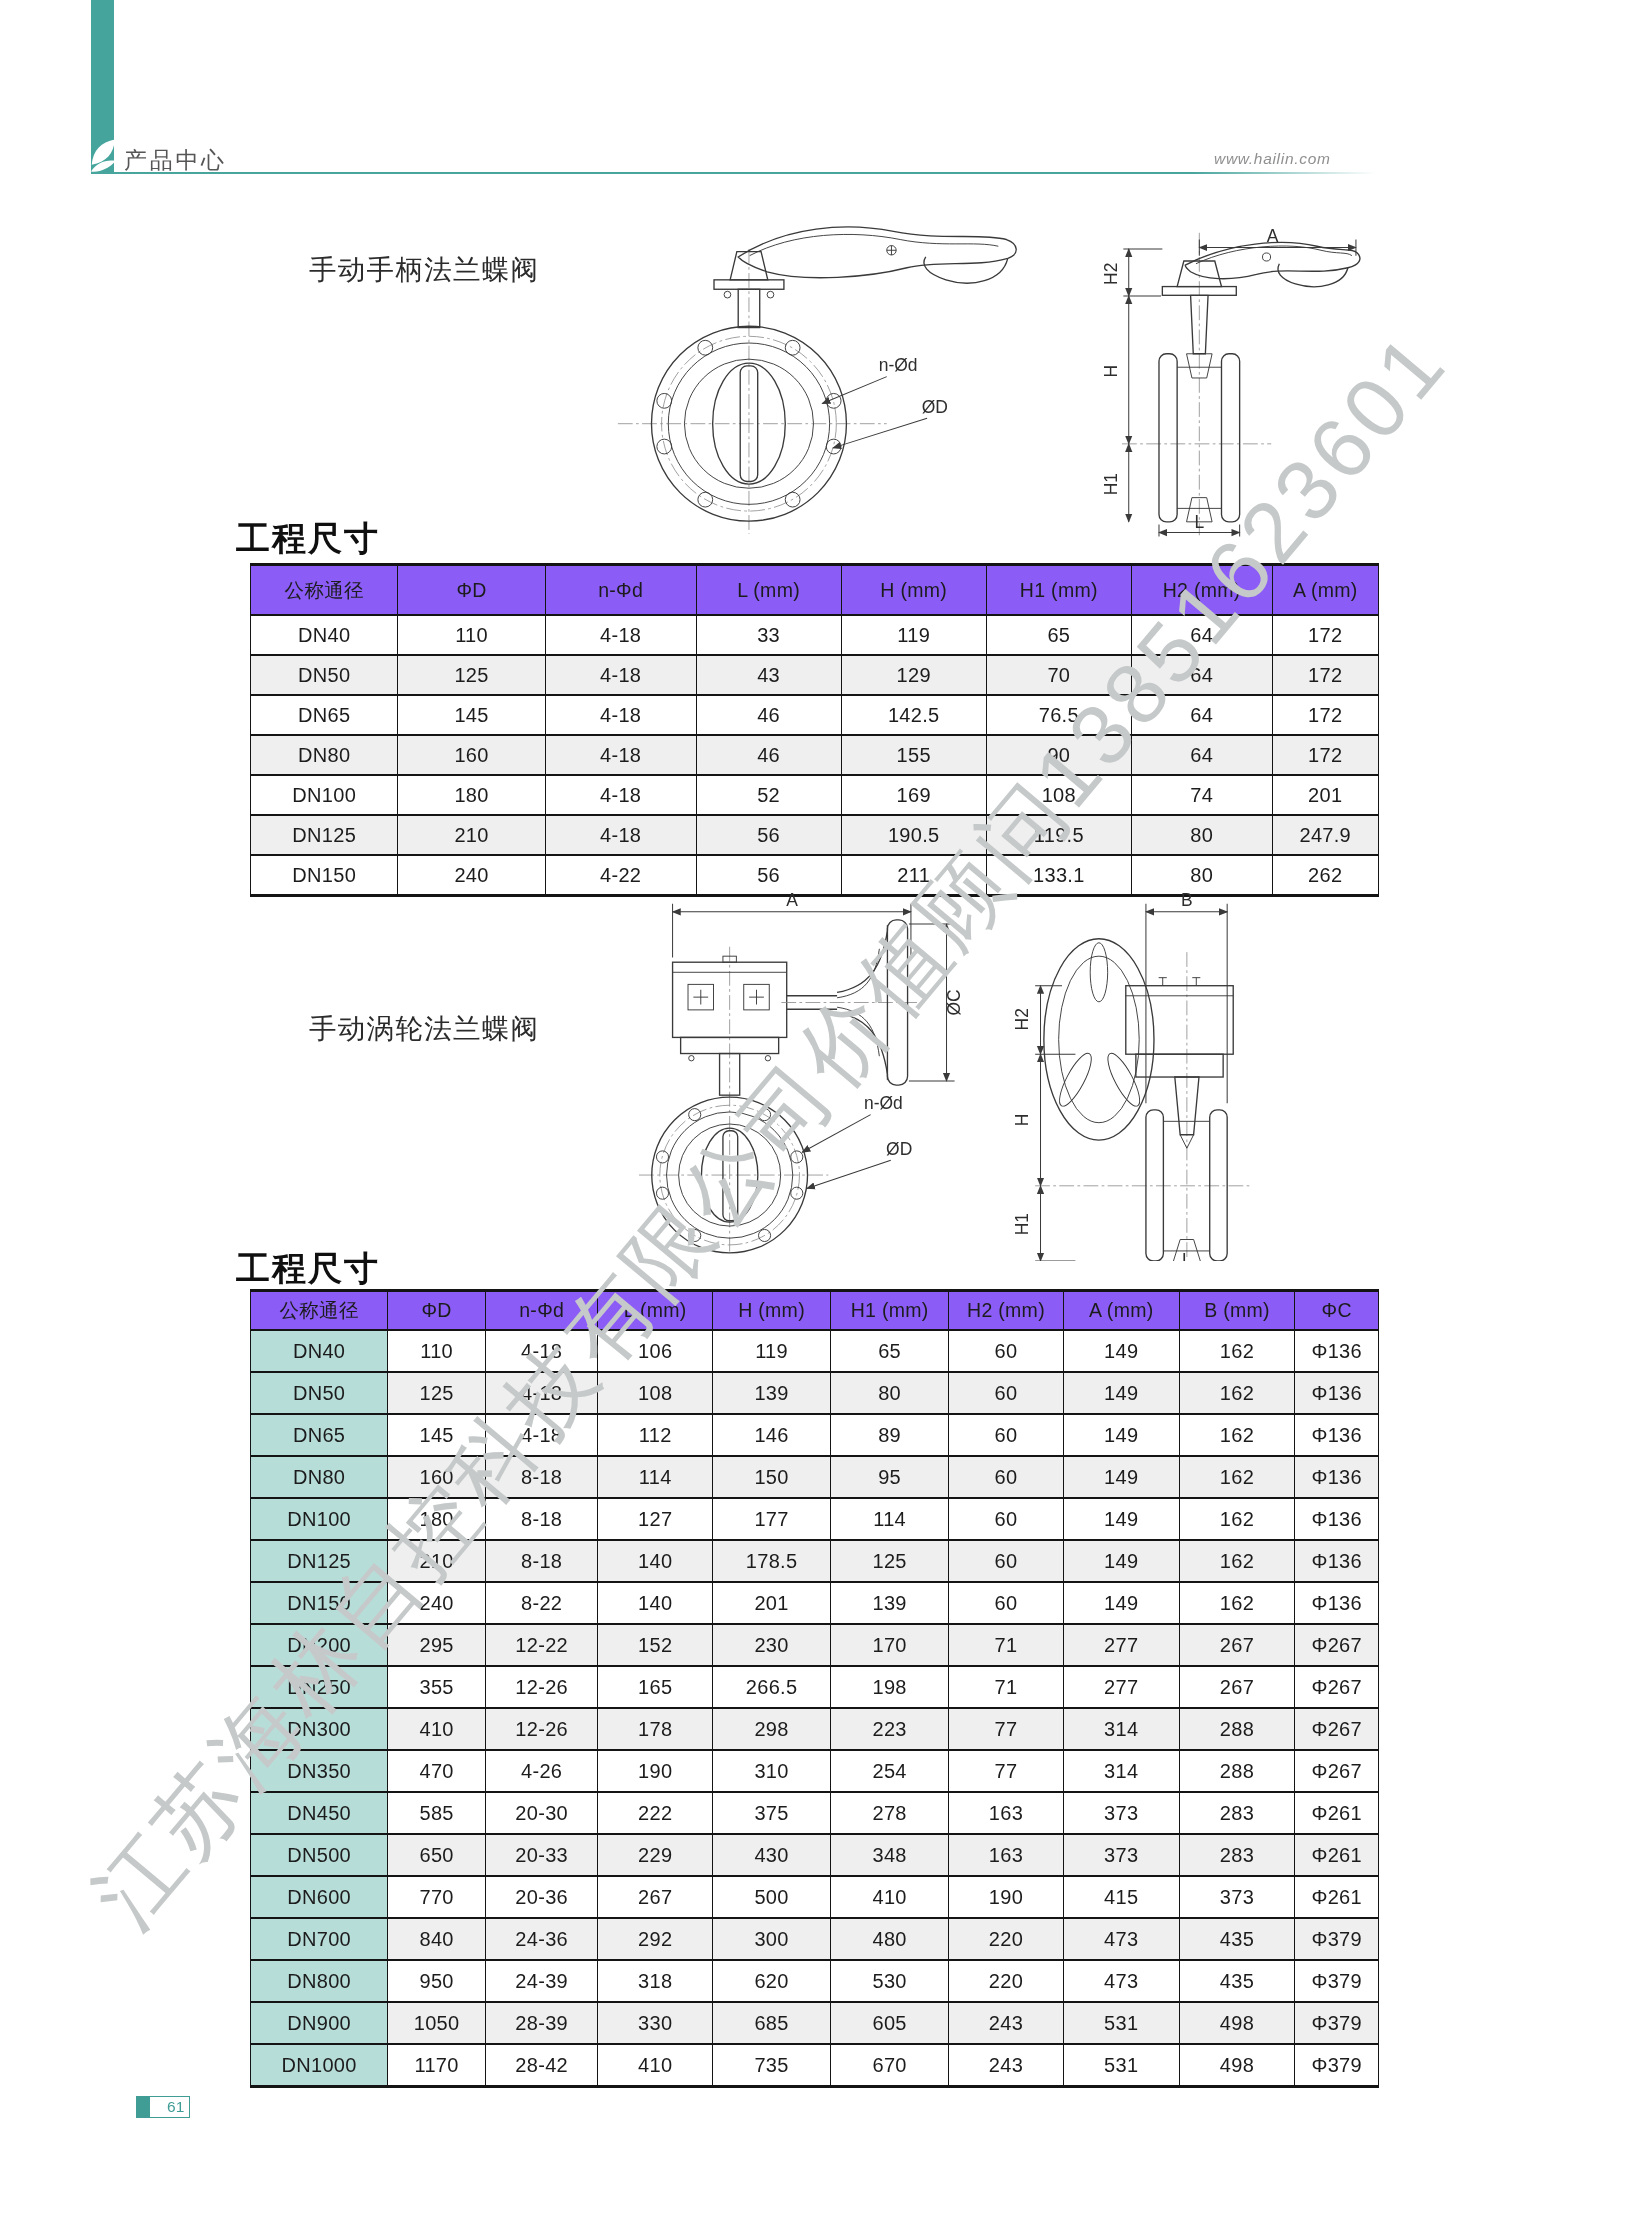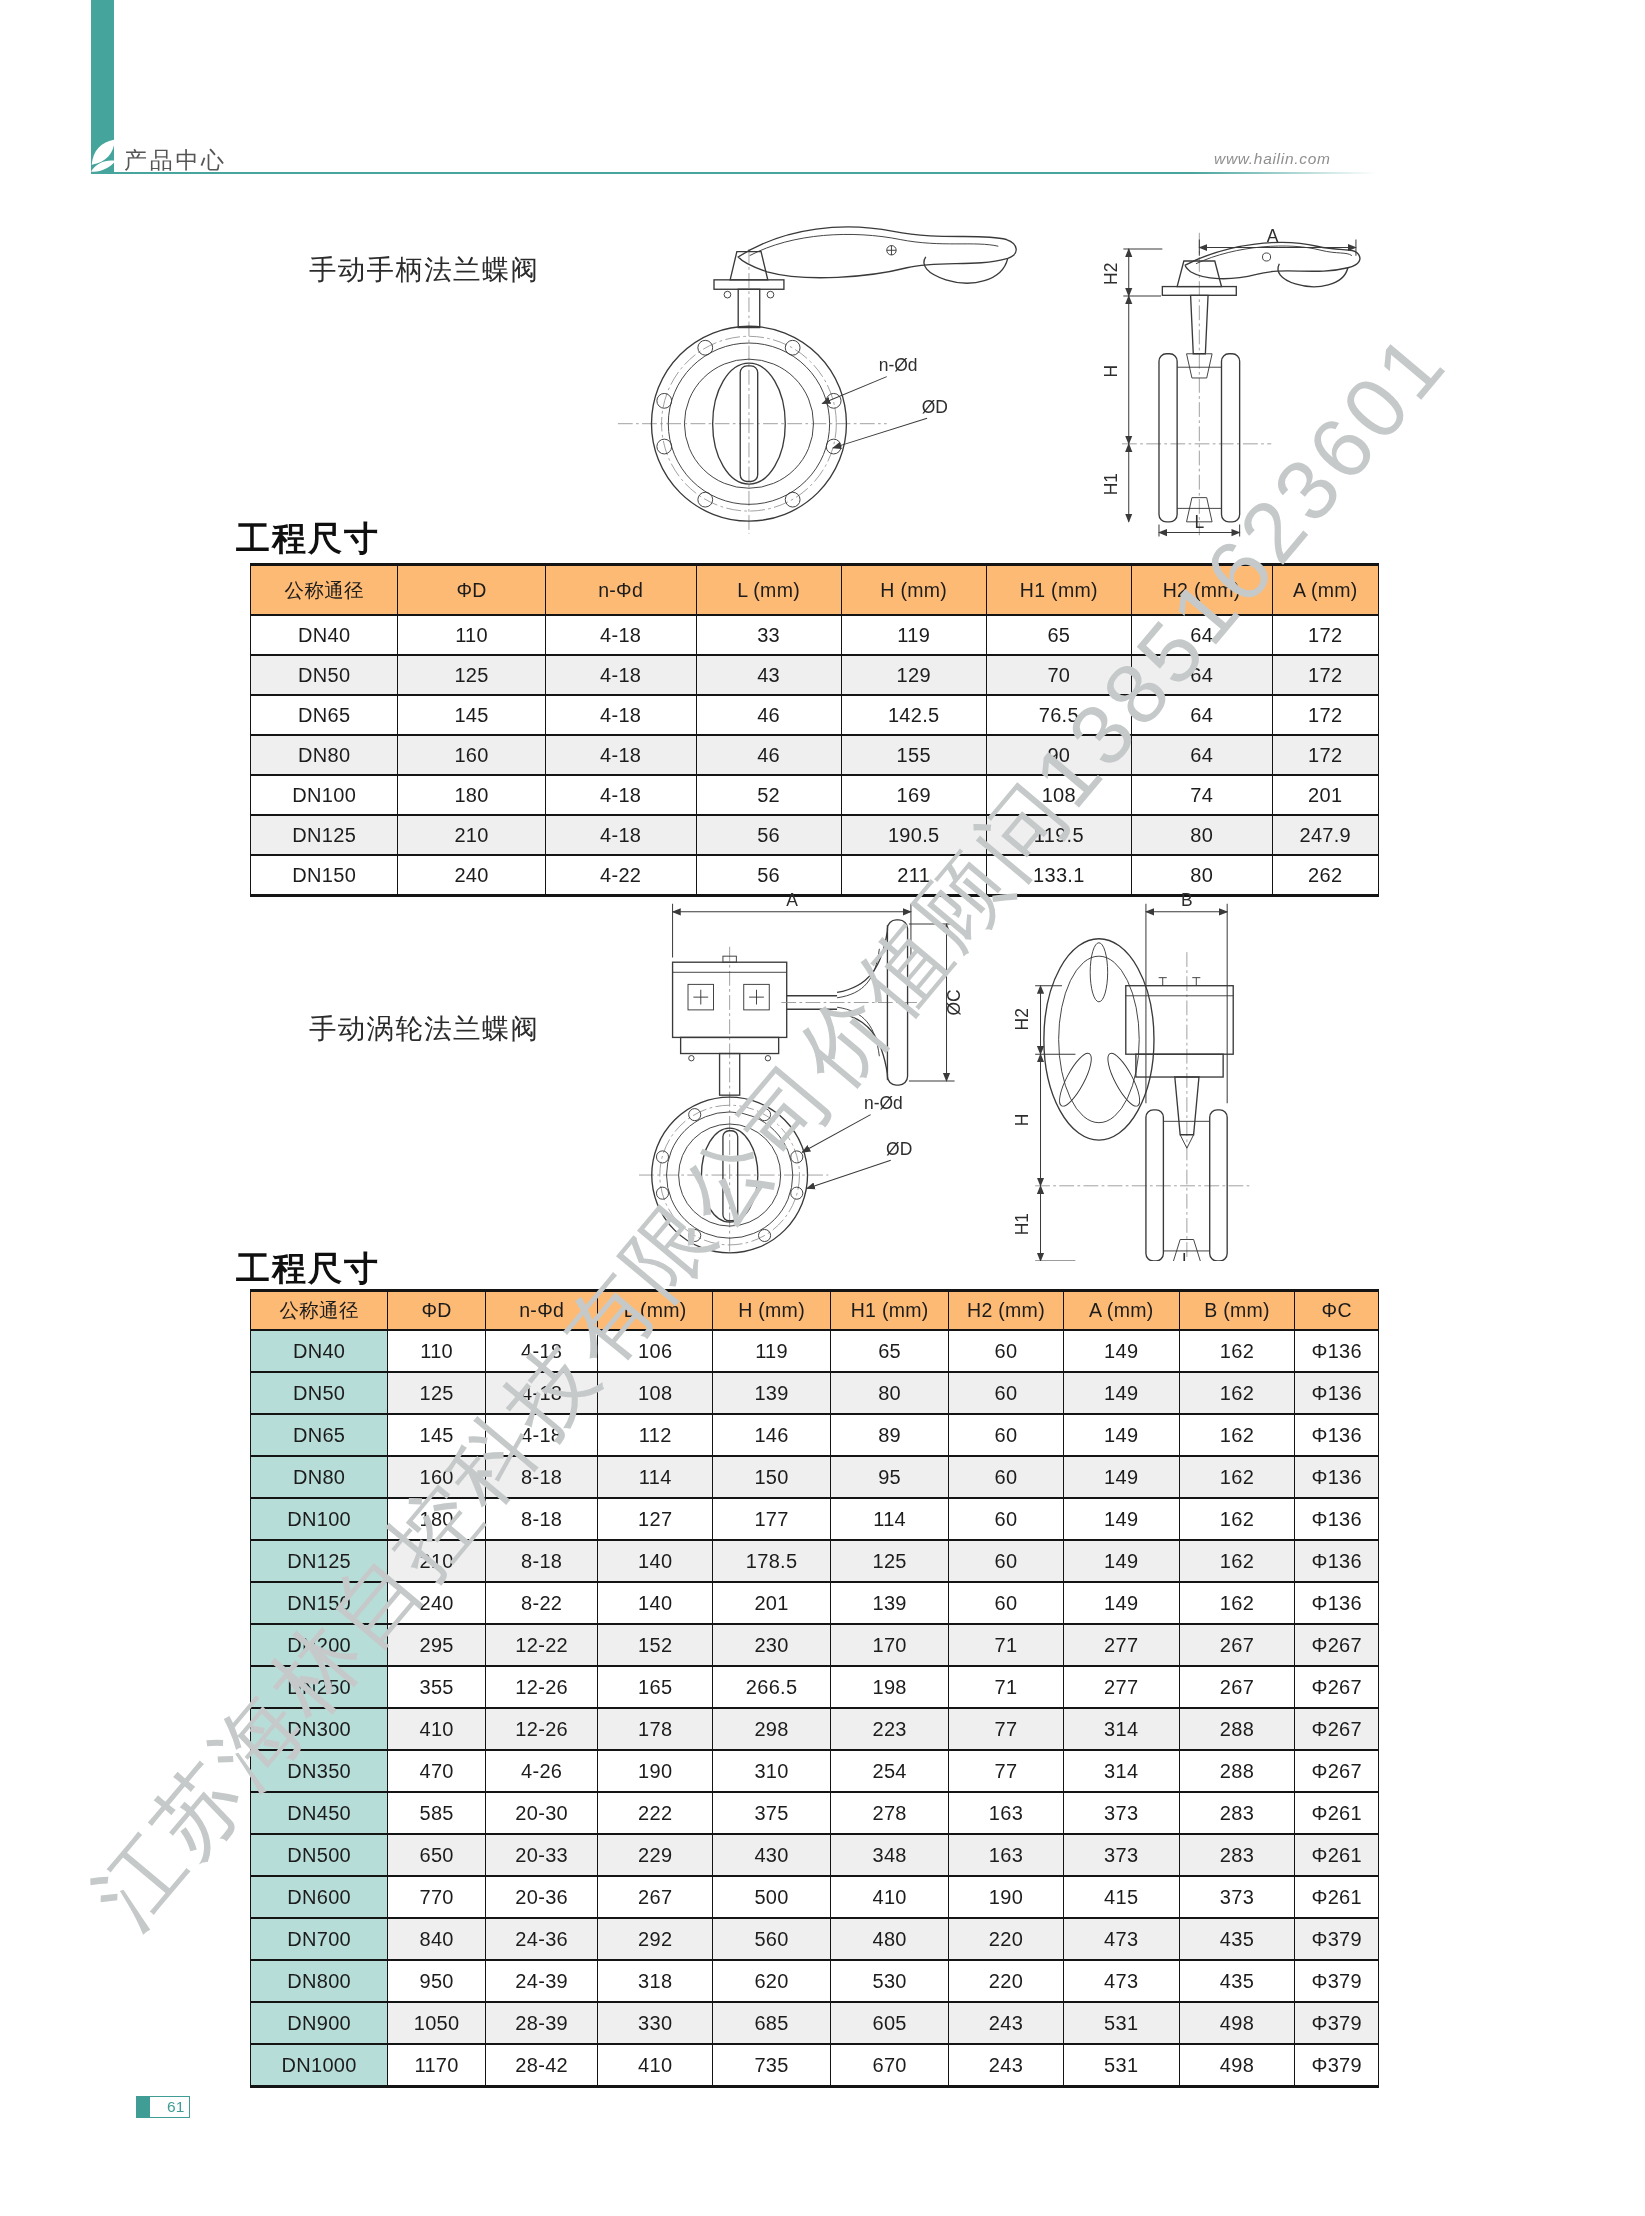--- a/index.html
+++ b/index.html
@@ -17,21 +17,21 @@
   
   .valve-title{position:absolute; left:309px; font-size:27.5px; color:#2b2b2b; letter-spacing:1.3px;}
   .vt1{top:252px;} .vt2{top:1011px;}
   .dim-heading{position:absolute; left:236px; font-size:34px; font-weight:bold; color:#0f0f0f; letter-spacing:2px;}
   .dh1{top:516px;} .dh2{top:1246px;}
   
   table.spec{position:absolute; left:250px; border-collapse:collapse; table-layout:fixed; background:#fff;}
   table.t1{top:563px; width:1129px;}
   table.t2{top:1289px; width:1129px;}
   .spec th{
-    background:#fdba74; border-top:3.4px solid #141414; border-bottom:2.7px solid #141414;
+    background:#8b5cf6; border-top:3.4px solid #141414; border-bottom:2.7px solid #141414;
     font-weight:normal; font-size:19.5px; color:#1c1c1c;
   }
   .spec td{font-size:20px; color:#1c1c1c; border-top:2px solid #141414;}
   .spec th, .spec td{border-left:1.3px solid #141414; border-right:1.3px solid #141414; text-align:center; vertical-align:middle; letter-spacing:0.3px;}
   .spec tbody tr:last-child td{border-bottom:3.4px solid #141414;}
   .spec tbody tr.alt td{background:#efeff0;}
   .t1 th{height:46px;} .t1 td{height:36px;}
   .t2 th{height:35px;} .t2 td{height:38px;}
   .t2 td.first{background:#b7ddd9 !important;}
   .t1 th:nth-child(1){width:12.8%} .t1 th:nth-child(2){width:12.8%} .t1 th:nth-child(3){width:13.1%}
@@ -528,21 +528,21 @@
           <td>190</td>
           <td>415</td>
           <td>373</td>
           <td>Φ261</td>
         </tr>
         <tr class="alt">
           <td class="first">DN700</td>
           <td>840</td>
           <td>24-36</td>
           <td>292</td>
-          <td>560</td>
+          <td>300</td>
           <td>480</td>
           <td>220</td>
           <td>473</td>
           <td>435</td>
           <td>Φ379</td>
         </tr>
         <tr>
           <td class="first">DN800</td>
           <td>950</td>
           <td>24-39</td>

